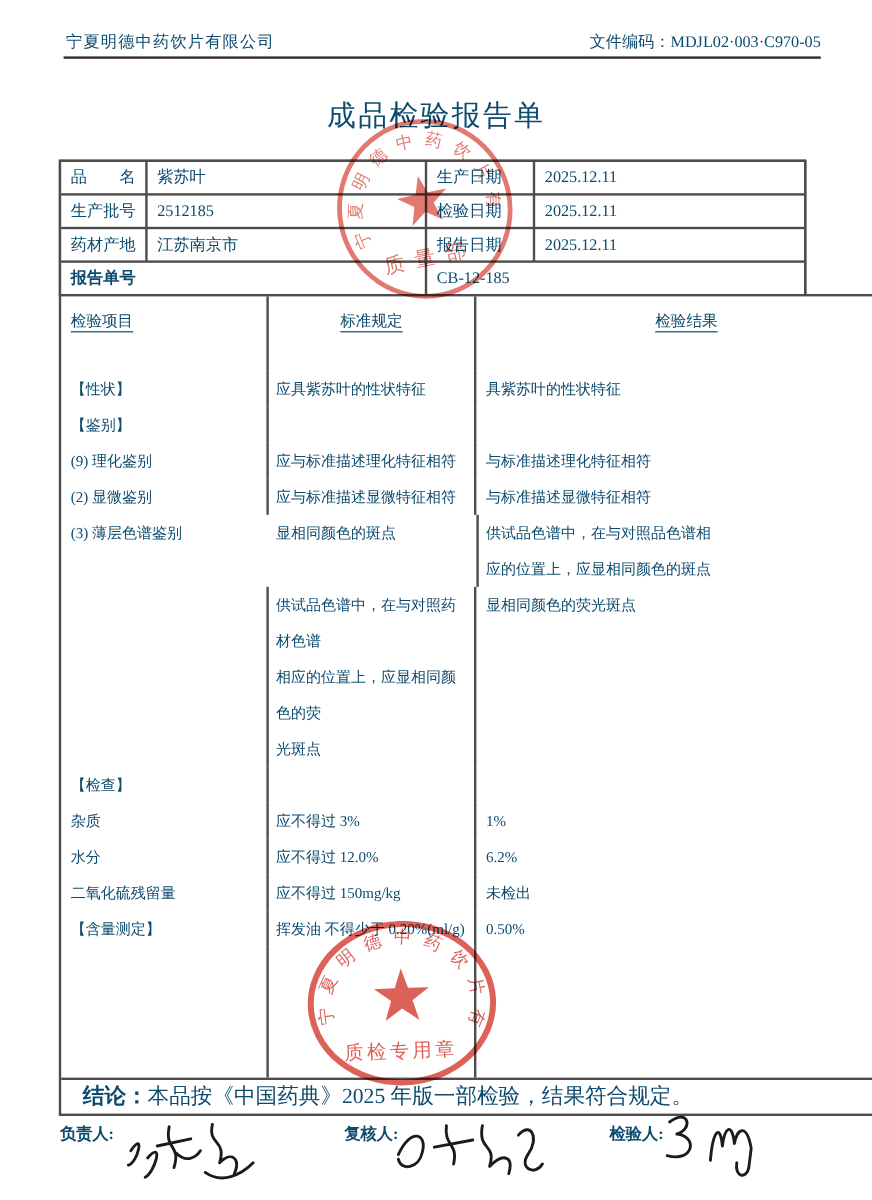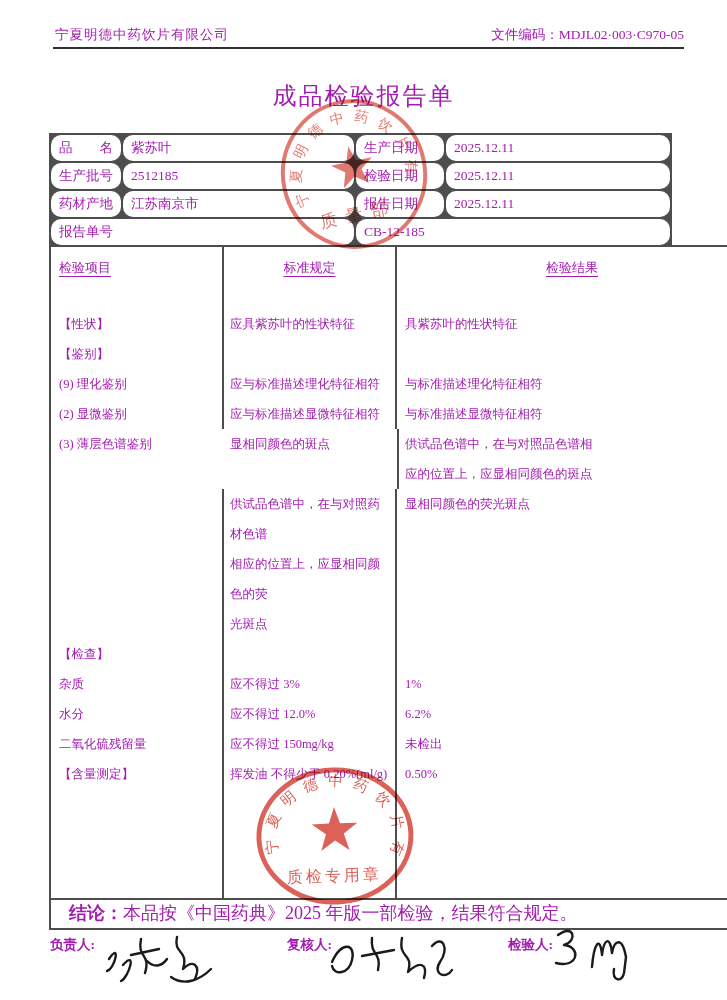--- a/index.html
+++ b/index.html
@@ -1,40 +1,40 @@
 <!DOCTYPE html>
 <html><head>
 <meta charset="utf-8">
 <style>
   html,body{margin:0;padding:0;background:#e8e8e8;}
   .page{
     position:relative;width:727px;height:1000px;background:#ffffff;
-    font-family:"Liberation Serif","DejaVu Serif",serif;color:#a21caf;
+    font-family:"Liberation Serif","DejaVu Serif",serif;color:#0c4a6e;
     overflow:hidden;margin:0 auto;
   }
   
   .hdr-company{position:absolute;left:55px;top:26px;font-size:13.5px;letter-spacing:1px;}
   .hdr-code{position:absolute;right:43px;top:26px;font-size:13.5px;}
   .hdr-rule{position:absolute;left:53px;top:47px;width:631px;height:2px;background:#2f2f2f;}
   .doc-title{
     position:absolute;left:0;top:80px;width:727px;text-align:center;
     font-size:24px;font-weight:normal;letter-spacing:2px;
   }
   
   .info-table{
     position:absolute;left:49px;top:133px;width:623px;height:114px;
     box-sizing:border-box;border:2px solid #4d4d4d;background:#4d4d4d;
     display:grid;grid-template-columns:70px 231px 88px 1fr;
     grid-template-rows:1fr 1fr 1fr 1fr;gap:2px;
   }
   .info-cell{
     background:#fff;display:flex;align-items:center;
-    font-size:13.5px;padding-left:8px;box-sizing:border-box;white-space:nowrap;border-radius:10px;
-  }
-  .span2a{grid-column:1 / 3;}
+    font-size:13.5px;padding-left:8px;box-sizing:border-box;white-space:nowrap;
+  }
+  .span2a{grid-column:1 / 3;font-weight:bold;}
   .span2b{grid-column:3 / 5;}
   
   .results-table{
     position:absolute;left:49px;top:245px;width:698px;height:685px;
     box-sizing:border-box;border:2px solid #4d4d4d;background:#fff;
     display:flex;flex-direction:column;
   }
   .r-row{display:grid;grid-template-columns:171px 175px 1fr;min-height:30px;}
   .r-head{min-height:62px;}
   .r-fill{flex:1;}

